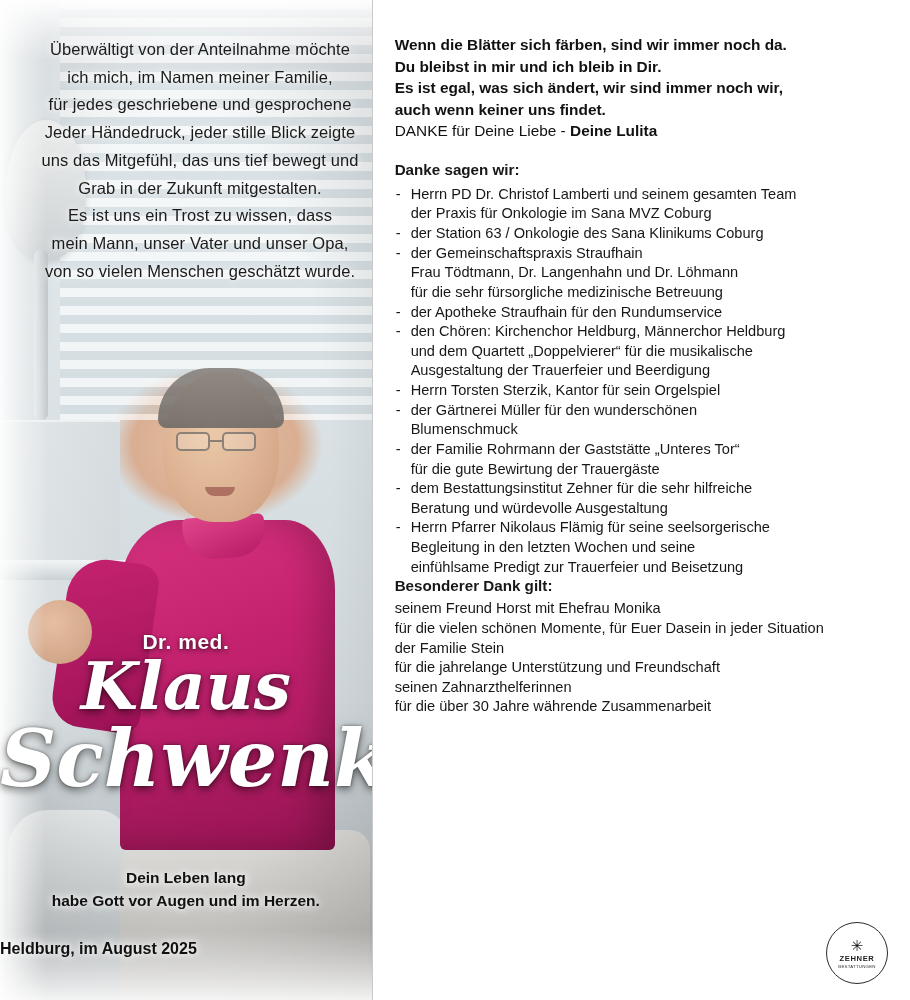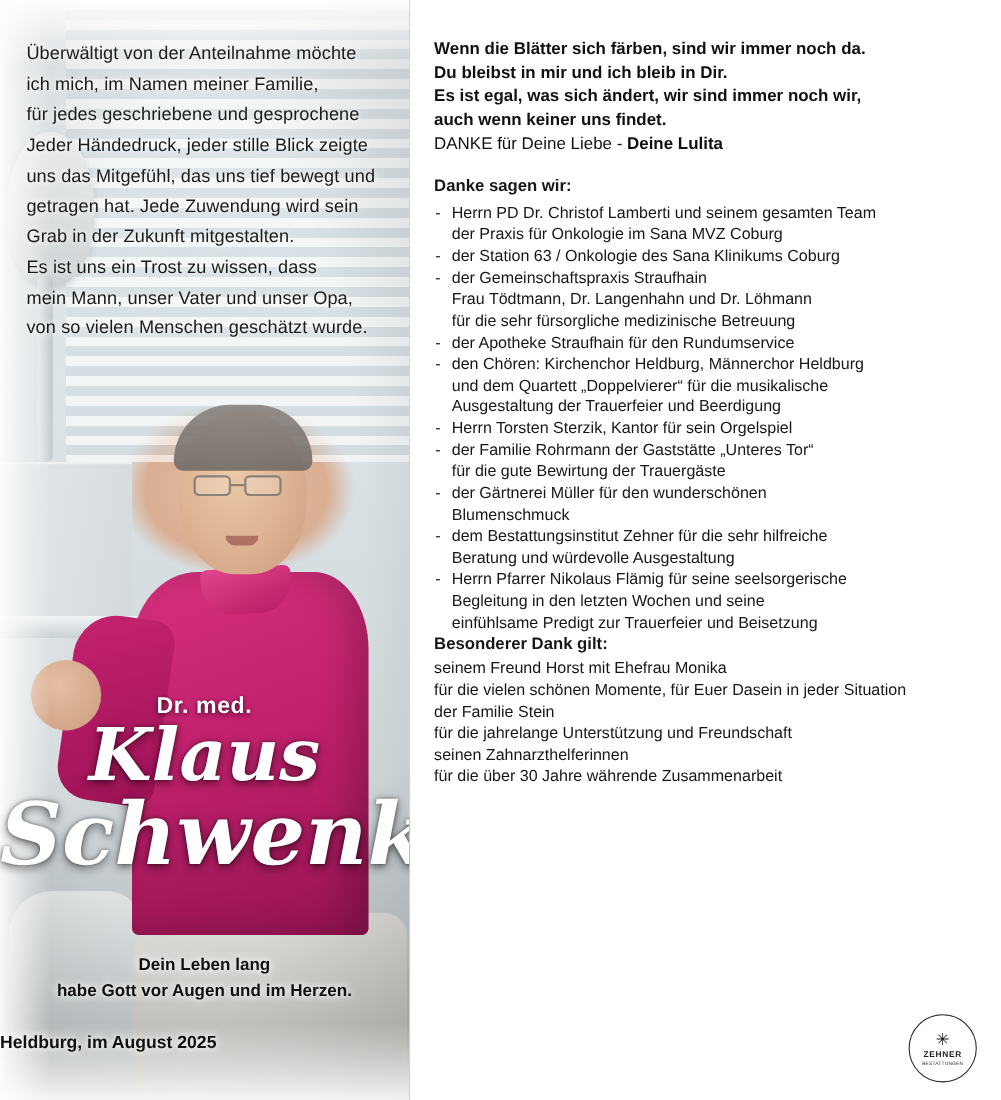--- a/index.html
+++ b/index.html
@@ -164,21 +164,21 @@
     position: absolute; left:0; right:0; bottom:0; height: 70px;
     background: linear-gradient(to top, rgba(255,255,255,0.88), rgba(255,255,255,0));
   }
 
   
   .intro-text {
     position: absolute;
     left: 24px;
     top: 36px;
     width: 352px;
-    text-align: left;
+    text-align: center;
     font-size: 16.5px;
     line-height: 1.68;
     color: #1b1b1b;
     letter-spacing: 0.1px;
     text-shadow: 0 0 6px rgba(255,255,255,0.95), 0 0 14px rgba(255,255,255,0.9);
   }
   .intro-text p { margin: 0; }
 
   
   .name-block {
@@ -348,21 +348,20 @@
       <div class="white-fade-left"></div>
       <div class="white-fade-bottom"></div>
     </div>
 
     <div class="intro-text">
       <p>Überwältigt von der Anteilnahme möchte</p>
       <p>ich mich, im Namen meiner Familie,</p>
       <p>für jedes geschriebene und gesprochene</p>
       <p>Jeder Händedruck, jeder stille Blick zeigte</p>
       <p>uns das Mitgefühl, das uns tief bewegt und</p>
-      <p>getragen hat. Jede Zuwendung wird sein</p>
       <p>Grab in der Zukunft mitgestalten.</p>
       <p>Es ist uns ein Trost zu wissen, dass</p>
       <p>mein Mann, unser Vater und unser Opa,</p>
       <p>von so vielen Menschen geschätzt wurde.</p>
     </div>
 
     <div class="name-block">
       <div class="name-title">Dr. med.</div>
       <div class="name-first">Klaus</div>
       <div class="name-last">Schwenk</div>
@@ -408,26 +407,26 @@
       </li>
       <li>
         <span class="ln">den Chören: Kirchenchor Heldburg, Männerchor Heldburg</span>
         <span class="ln">und dem Quartett „Doppelvierer“ für die musikalische</span>
         <span class="ln">Ausgestaltung der Trauerfeier und Beerdigung</span>
       </li>
       <li>
         <span class="ln">Herrn Torsten Sterzik, Kantor für sein Orgelspiel</span>
       </li>
       <li>
+        <span class="ln">der Gärtnerei Müller für den wunderschönen</span>
+        <span class="ln">Blumenschmuck</span>
+      </li>
+      <li>
         <span class="ln">der Familie Rohrmann der Gaststätte „Unteres Tor“</span>
         <span class="ln">für die gute Bewirtung der Trauergäste</span>
-      </li>
-      <li>
-        <span class="ln">der Gärtnerei Müller für den wunderschönen</span>
-        <span class="ln">Blumenschmuck</span>
       </li>
       <li>
         <span class="ln">dem Bestattungsinstitut Zehner für die sehr hilfreiche</span>
         <span class="ln">Beratung und würdevolle Ausgestaltung</span>
       </li>
       <li>
         <span class="ln">Herrn Pfarrer Nikolaus Flämig für seine seelsorgerische</span>
         <span class="ln">Begleitung in den letzten Wochen und seine</span>
         <span class="ln">einfühlsame Predigt zur Trauerfeier und Beisetzung</span>
       </li>

